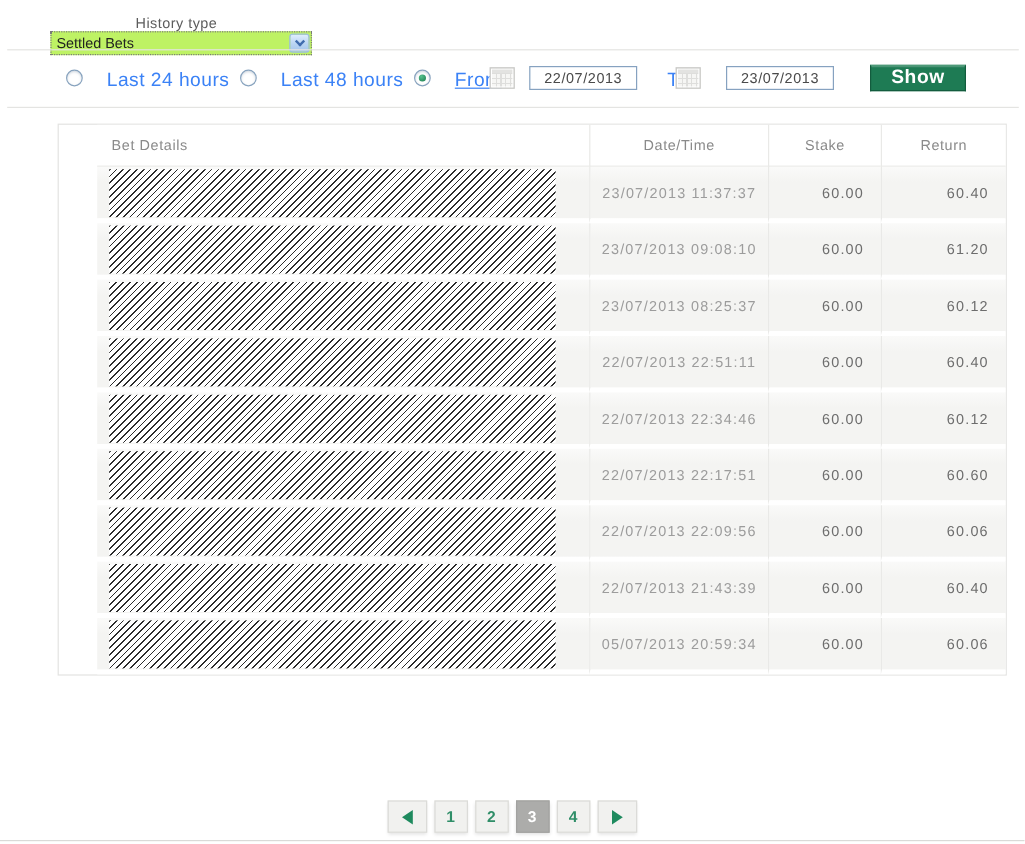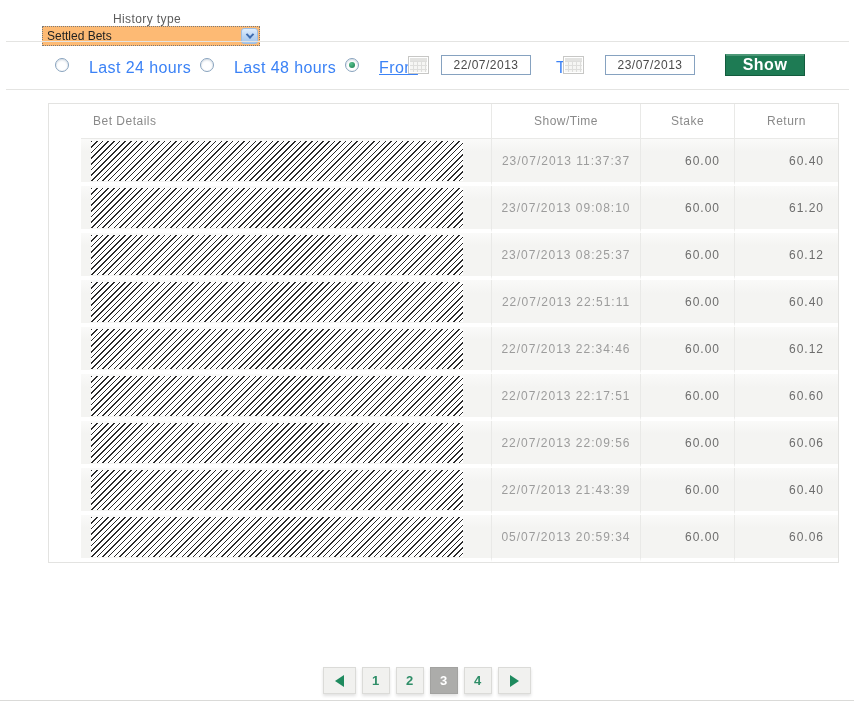--- a/index.html
+++ b/index.html
@@ -3,21 +3,21 @@
 <meta charset="utf-8">
 <style>
   * { box-sizing: border-box; margin: 0; padding: 0; }
   html, body { background: #ffffff; }
   body { font-family: "Liberation Sans", sans-serif; }
   .page { position: relative; width: 854px; height: 703px; background: #fff; overflow: hidden; }
 
   
   .history-row { position: absolute; top: 12px; left: 42px; display: flex; align-items: center; flex-direction: column; }
   .history-label { font-size: 12px; color: #5c5c5c; letter-spacing: .4px; margin-right: 8px; }
-  .select-box { width: 218px; height: 20px; background: #fdba74; border: 1px dotted #7a7a7a;
+  .select-box { width: 218px; height: 20px; background: #bef264; border: 1px dotted #7a7a7a;
                 display: flex; align-items: center; cursor: pointer; }
   .select-value { flex: 1; font-size: 12px; color: #222; padding: 0 4px; white-space: nowrap; overflow: hidden; }
   .select-arrow-btn { width: 17px; height: 16px; margin: 1px; border-radius: 3px;
                       background: linear-gradient(180deg, #dfedfd 0%, #b9d4f2 55%, #a5c6ec 100%);
                       border: 1px solid #9dbde2; display: flex; align-items: center; justify-content: center; }
   .chevron-down { width: 6px; height: 6px; border-right: 2px solid #3f6cae; border-bottom: 2px solid #3f6cae;
                   transform: rotate(45deg) translate(-1px,-1px); }
 
   .hr { position: absolute; left: 6px; right: 5px; height: 1px; background: #e4e4e2; }
   .hr-top { top: 41px; }
@@ -118,21 +118,21 @@
   <table class="bets-table">
     <colgroup>
         <col style="width:410px">
         <col style="width:149px">
         <col style="width:94px">
         <col style="width:104px">
       </colgroup>
     <thead>
       <tr>
         <th>Bet Details</th>
-        <th>Show/Time</th>
+        <th>Date/Time</th>
         <th>Stake</th>
         <th>Return</th>
       </tr>
     </thead>
     <tbody>
 
         <tr>
           <td class="c-details">
             <div class="hatch"></div>
           </td>

